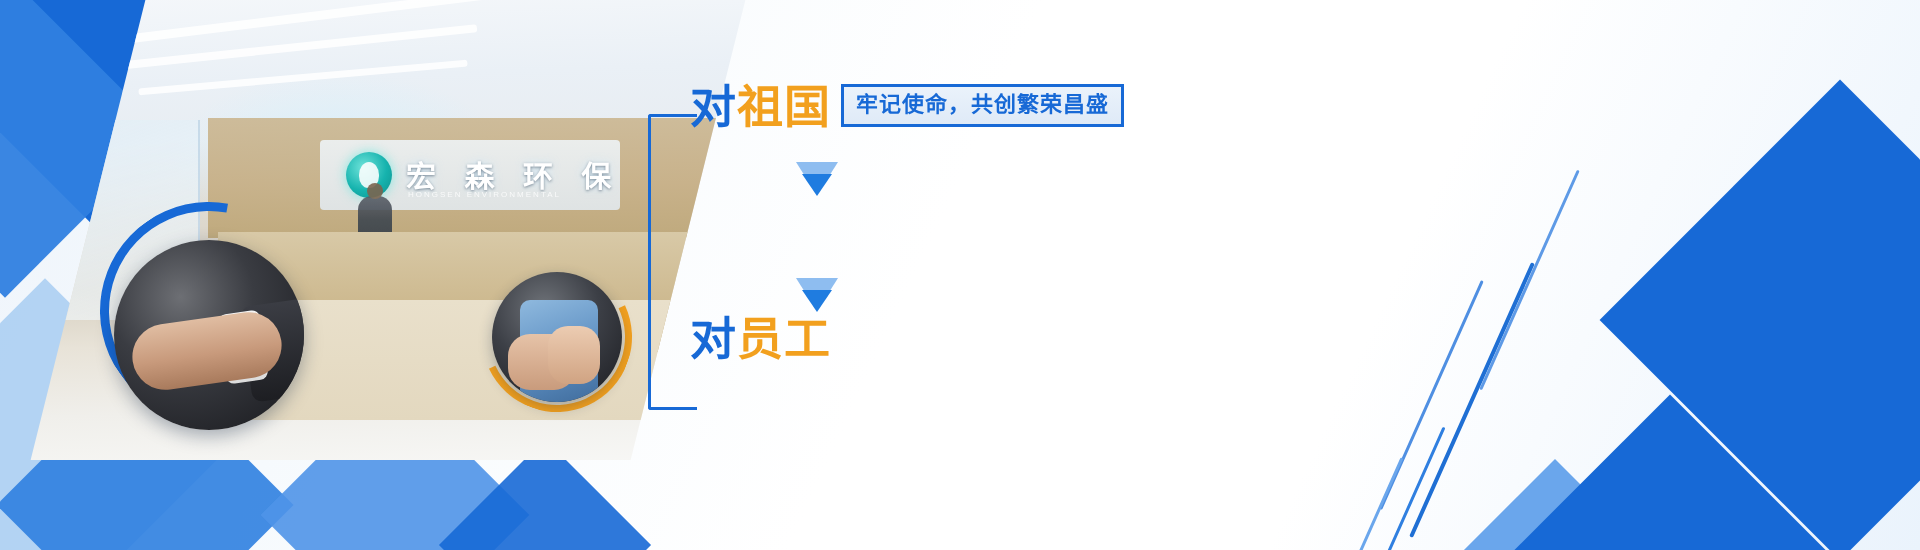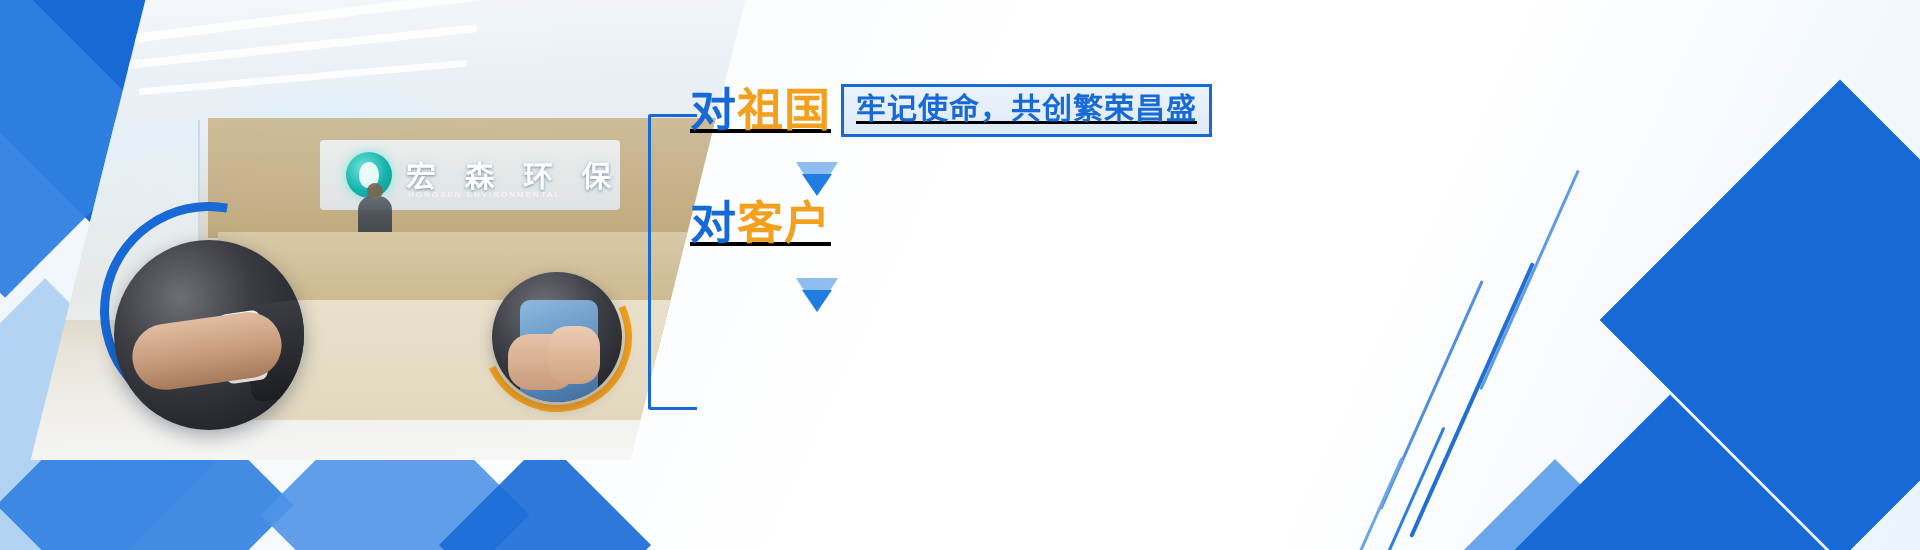--- a/index.html
+++ b/index.html
@@ -189,38 +189,38 @@
   .content{position:absolute;left:648px;top:84px;width:900px;height:400px;}
 
   .bracket{
     position:absolute;left:0;top:30px;width:46px;height:290px;
     border-left:3px solid #1769d6;
     border-top:3px solid #1769d6;
     border-bottom:3px solid #1769d6;
     border-radius:3px 0 0 3px;
   }
 
-  .row{position:absolute;left:42px;display:flex;align-items:center;white-space:nowrap;text-decoration:underline;}
+  .row{position:absolute;left:42px;display:flex;align-items:flex-start;white-space:nowrap;}
   .row1{top:0px;}
   .row2{top:116px;}
   .row3{top:232px;}
 
   .lead{
     font-size:46px;font-weight:700;letter-spacing:1px;line-height:1;
     font-family:"DejaVu Sans","Liberation Sans",sans-serif;
   }
   .lead .c-blue{color:#1769d6;}
   .lead .c-orange{color:#f2a01e;}
 
   .tagbox{
     margin-left:10px;
     border:3px solid #1769d6;
     background:linear-gradient(180deg,#eaf2fb 0%,#dfeaf7 100%);
     color:#1769d6;
-    font-size:30px;font-weight:700;letter-spacing:1px;
+    font-size:22px;font-weight:700;letter-spacing:1px;
     padding:5px 12px 7px 12px;line-height:1.15;
     font-family:"DejaVu Sans","Liberation Sans",sans-serif;
   }
 
   .arrow{
     position:absolute;width:42px;height:34px;
   }
   .arrow .top{
     position:absolute;left:0;top:0;width:42px;height:12px;
     background:#8ebdf0;
@@ -295,25 +295,25 @@
       <div class="lead"><span class="c-blue">对</span><span class="c-orange">祖国</span></div>
       <div class="tagbox">牢记使命，共创繁荣昌盛</div>
     </div>
 
     <div class="arrow arrow1">
       <div class="top"></div>
       <div class="bot"></div>
     </div>
 
     <div class="row row2">
-      <div class="lead"><span class="c-blue">对</span><span class="c-orange">客户</span></div>
     </div>
 
     <div class="arrow arrow2">
       <div class="top"></div>
       <div class="bot"></div>
     </div>
 
     <div class="row row3">
+      <div class="lead"><span class="c-blue">对</span><span class="c-orange">员工</span></div>
     </div>
   </div>
 
 </div>
 
 </body></html>

